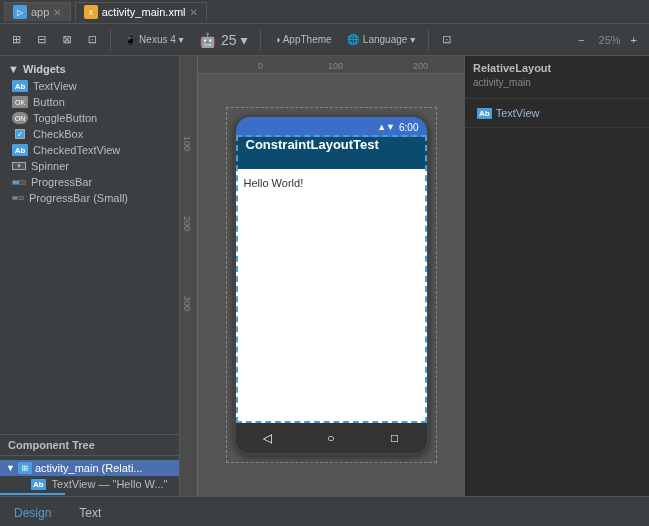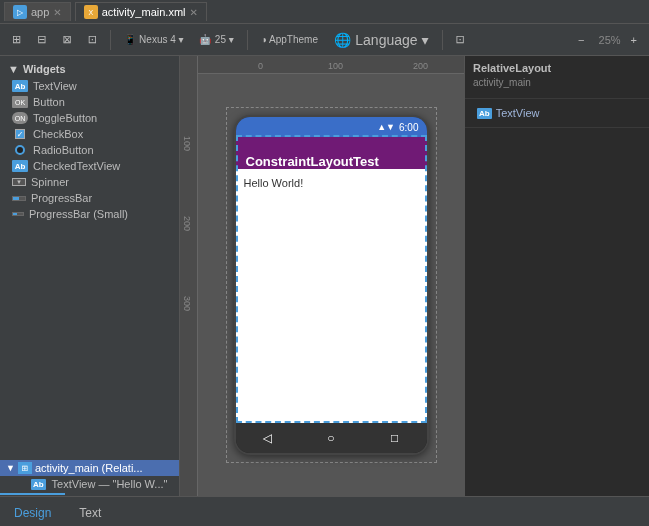--- a/index.html
+++ b/index.html
@@ -50,21 +50,21 @@
 
     
     .canvas-area { flex: 1; background: #555555; overflow: hidden; position: relative; }
     .ruler-top { height: 18px; background: #4b4b4b; border-bottom: 1px solid #666; display: flex; align-items: flex-end; padding-bottom: 2px; overflow: hidden; position: relative; }
     .ruler-left { width: 18px; background: #4b4b4b; border-right: 1px solid #666; position: absolute; top: 18px; left: 0; bottom: 0; display: flex; flex-direction: column; align-items: flex-end; overflow: hidden; }
     .ruler-mark { font-size: 9px; color: #888; position: absolute; }
 
     
     .phone-frame { width: 195px; height: 340px; background: #222; border-radius: 16px; border: 2px solid #444; position: relative; overflow: hidden; box-shadow: 0 2px 8px rgba(0,0,0,0.5); }
     .phone-status-bar { height: 20px; background: #3a6ec8; display: flex; align-items: center; justify-content: flex-end; padding: 0 8px; font-size: 9px; color: white; gap: 4px; }
-    .phone-action-bar { height: 32px; background: #701a75; display: flex; align-items: flex-end; padding: 0 10px; }
+    .phone-action-bar { height: 32px; background: #0c4a6e; display: flex; align-items: flex-start; padding: 0 10px; }
     .phone-action-title { color: white; font-size: 13px; font-weight: bold; }
     .phone-content { background: white; flex: 1; padding: 8px; font-size: 11px; color: #333; min-height: 240px; }
     .phone-nav-bar { height: 30px; background: #333; display: flex; align-items: center; justify-content: space-around; }
     .nav-btn { width: 18px; height: 18px; display: flex; align-items: center; justify-content: center; color: white; font-size: 12px; }
 
     
     .right-panel { width: 185px; background: #2b2b2b; border-left: 1px solid #555; overflow-y: auto; }
     .props-section { padding: 6px 8px; border-bottom: 1px solid #3a3a3a; }
     .props-header { font-size: 11px; font-weight: bold; color: #bbbbbb; margin-bottom: 3px; }
     .props-sub { font-size: 10px; color: #888; margin-bottom: 4px; }
@@ -95,24 +95,24 @@
 
 <div class="main-layout">
 
   <div class="toolbar">
     <button class="toolbar-btn">⊞</button>
     <button class="toolbar-btn">⊟</button>
     <button class="toolbar-btn">⊠</button>
     <button class="toolbar-btn">⊡</button>
     <div class="toolbar-sep"></div>
     <button class="toolbar-btn" style="font-size:10px;">📱 <span>Nexus 4 ▾</span></button>
-    <button class="toolbar-btn" style="font-size:10px;">🤖 <span>25 ▾</span></button>
+    <button class="toolbar-btn" style="font-size:14px;">🤖 <span>25 ▾</span></button>
     <div class="toolbar-sep"></div>
     <button class="toolbar-btn" style="font-size:10px;">◑ <span>AppTheme</span></button>
-    <button class="toolbar-btn" style="font-size:14px;text-align:center;">🌐 <span>Language ▾</span></button>
+    <button class="toolbar-btn" style="font-size:10px;text-align:center;">🌐 <span>Language ▾</span></button>
     <div class="toolbar-sep"></div>
     <button class="toolbar-btn">⊡</button>
     <div class="toolbar-spacer"></div>
     <button class="toolbar-btn">−</button>
     <span class="zoom-label">25%</span>
     <button class="toolbar-btn">+</button>
   </div>
 
   <div class="content-area">
 
@@ -136,43 +136,38 @@
           <span class="widget-icon" style="background:#888;color:white;font-size:7px;padding:1px 2px;border-radius:8px;">ON</span>
           <span>ToggleButton</span>
         </div>
         <div class="widget-item">
           <span class="widget-icon">
             <span style="width:10px;height:10px;border:1px solid #aaa;background:#4a9edd;display:inline-flex;align-items:center;justify-content:center;color:white;font-size:8px;">✓</span>
           </span>
           <span>CheckBox</span>
         </div>
         <div class="widget-item">
-          <span class="widget-icon">
-            <span style="width:10px;height:10px;border-radius:50%;border:2px solid #4a9edd;background:#222;display:inline-block;"></span>
-          </span>
-          <span>RadioButton</span>
-        </div>
-        <div class="widget-item">
           <span class="widget-icon ab-icon">Ab</span>
           <span>CheckedTextView</span>
         </div>
         <div class="widget-item">
           <span class="widget-icon spinner-icon">▾</span>
           <span>Spinner</span>
         </div>
         <div class="widget-item">
           <span class="widget-icon pb-icon"></span>
           <span>ProgressBar</span>
         </div>
         <div class="widget-item">
           <span class="widget-icon pb-icon-sm"></span>
           <span>ProgressBar (Small)</span>
         </div>
       </div>
 
+      <div class="component-tree-title">Component Tree</div>
       <div class="component-tree">
         <div class="tree-item selected">
           <span class="tree-arrow">▼</span>
           <span class="tree-icon" style="background:#4a9edd;width:14px;height:12px;display:inline-flex;align-items:center;justify-content:center;font-size:8px;color:white;">⊞</span>
           <span style="font-size:11px;">activity_main (Relati...</span>
         </div>
         <div class="tree-item">
           <span class="indent"></span>
           <span class="tree-arrow" style="visibility:hidden;">▶</span>
           <span class="ab-icon" style="font-size:8px;padding:1px 2px;background:#4a9edd;color:white;border-radius:1px;">Ab</span>

